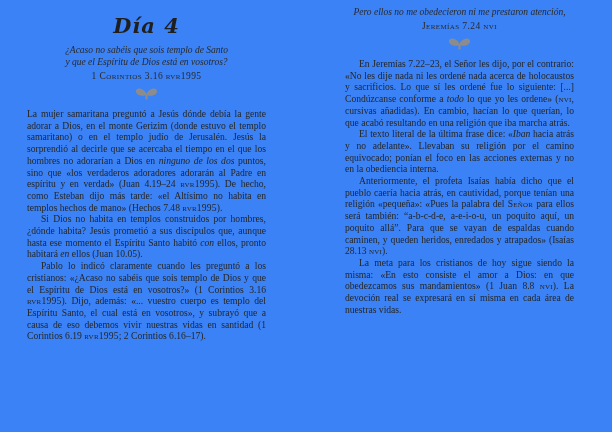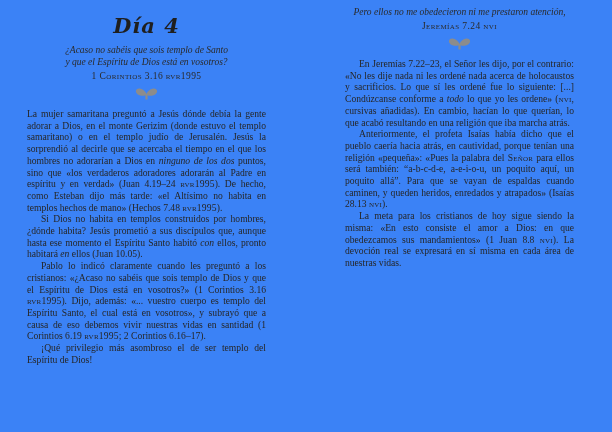--- a/index.html
+++ b/index.html
@@ -74,34 +74,34 @@
     </div>
     <div class="ornament">
       <svg width="27" height="17" viewBox="0 0 27 17">
         <path d="M13.5 8 C11.5 2.5 4 0.5 3 4.5 C2 8.8 9.5 11 12.4 9.2 L12.4 13.5 L14.6 13.5 L14.6 9.2 C17.5 11 25 8.8 24 4.5 C23 0.5 15.5 2.5 13.5 8 Z" fill="#8c8c8c"></path>
       </svg>
     </div>
     <div class="body-text">
         <p><span>La mujer samaritana preguntó a Jesús dónde debía la gente adorar a Dios, en el monte Gerizim (donde estuvo el templo samaritano) o en el templo judío de Jerusalén. Jesús la sorprendió al decirle que se acercaba el tiempo en el que los hombres no adorarían a Dios en </span><span class="it">ninguno de los dos</span><span> puntos, sino que «los verdaderos adoradores adorarán al Padre en espíritu y en verdad» (Juan 4.19–24 </span><span class="sc">rvr1995</span><span>). De hecho, como Esteban dijo más tarde: «el Altísimo no habita en templos hechos de mano» (Hechos 7.48 </span><span class="sc">rvr1995</span><span>).</span></p>
         <p class="indent"><span>Si Dios no habita en templos construidos por hombres, ¿dónde habita? Jesús prometió a sus discípulos que, aunque hasta ese momento el Espíritu Santo habitó </span><span class="it">con</span><span> ellos, pronto habitará </span><span class="it">en</span><span> ellos (Juan 10.05).</span></p>
         <p class="indent"><span>Pablo lo indicó claramente cuando les preguntó a los cristianos: «¿Acaso no sabéis que sois templo de Dios y que el Espíritu de Dios está en vosotros?» (1 Corintios 3.16 </span><span class="sc">rvr1995</span><span>). Dijo, además: «... vuestro cuerpo es templo del Espíritu Santo, el cual está en vosotros», y subrayó que a causa de eso debemos vivir nuestras vidas en santidad (1 Corintios 6.19 </span><span class="sc">rvr1995</span><span>; 2 Corintios 6.16–17).</span></p>
-        <p class="indent"><span>¡Qué privilegio más asombroso el de ser templo del Espíritu de Dios!</span></p>
       </div>
   </section>
 
   <section class="page page-right">
     <div class="epigraph">
       <div>Pero ellos no me obedecieron ni me prestaron atención,</div>
       <div class="epigraph-ref">Jeremías 7.24 nvi</div>
     </div>
     <div class="ornament">
       <svg width="27" height="17" viewBox="0 0 27 17">
         <path d="M13.5 8 C11.5 2.5 4 0.5 3 4.5 C2 8.8 9.5 11 12.4 9.2 L12.4 13.5 L14.6 13.5 L14.6 9.2 C17.5 11 25 8.8 24 4.5 C23 0.5 15.5 2.5 13.5 8 Z" fill="#8c8c8c"></path>
       </svg>
     </div>
     <div class="body-text">
         <p class="indent"><span>En Jeremías 7.22–23, el Señor les dijo, por el contrario: «No les dije nada ni les ordené nada acerca de holocaustos y sacrificios. Lo que sí les ordené fue lo siguiente: [...] Condúzcanse conforme a </span><span class="it">todo</span><span> lo que yo les ordene» (</span><span class="sc">nvi</span><span>, cursivas añadidas). En cambio, hacían lo que querían, lo que acabó resultando en una religión que iba marcha atrás.</span></p>
+        <p class="indent"><span>El texto literal de la última frase dice: «</span><span class="it">Iban</span><span> hacia atrás y no adelante». Llevaban su religión por el camino equivocado; ponían el foco en las acciones externas y no en la obediencia interna.</span></p>
         <p class="indent"><span>Anteriormente, el profeta Isaías había dicho que el pueblo caería hacia atrás, en cautividad, porque tenían una religión «pequeña»: «Pues la palabra del </span><span class="sc">Señor</span><span> para ellos será también: “a-b-c-d-e, a-e-i-o-u, un poquito aquí, un poquito allá”. Para que se vayan de espaldas cuando caminen, y queden heridos, enredados y atrapados» (Isaías 28.13 </span><span class="sc">nvi</span><span>).</span></p>
         <p class="indent"><span>La meta para los cristianos de hoy sigue siendo la misma: «En esto consiste el amor a Dios: en que obedezcamos sus mandamientos» (1 Juan 8.8 </span><span class="sc">nvi</span><span>). La devoción real se expresará en sí misma en cada área de nuestras vidas.</span></p>
       </div>
   </section>
 
 </div>
 
 </body></html>

